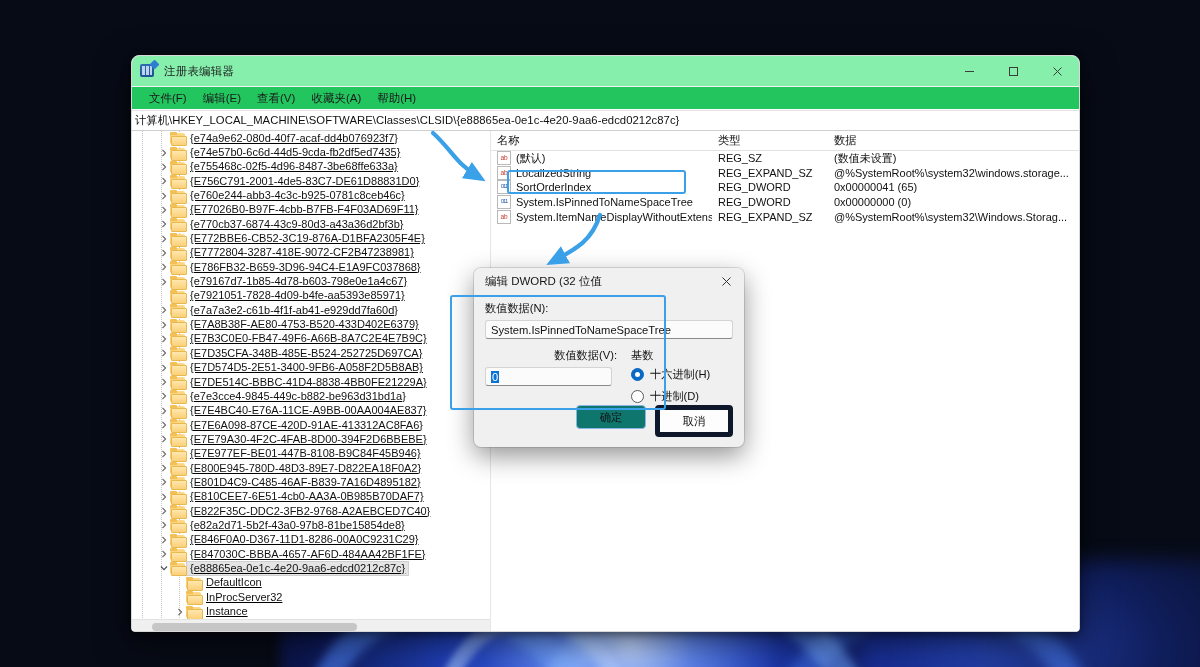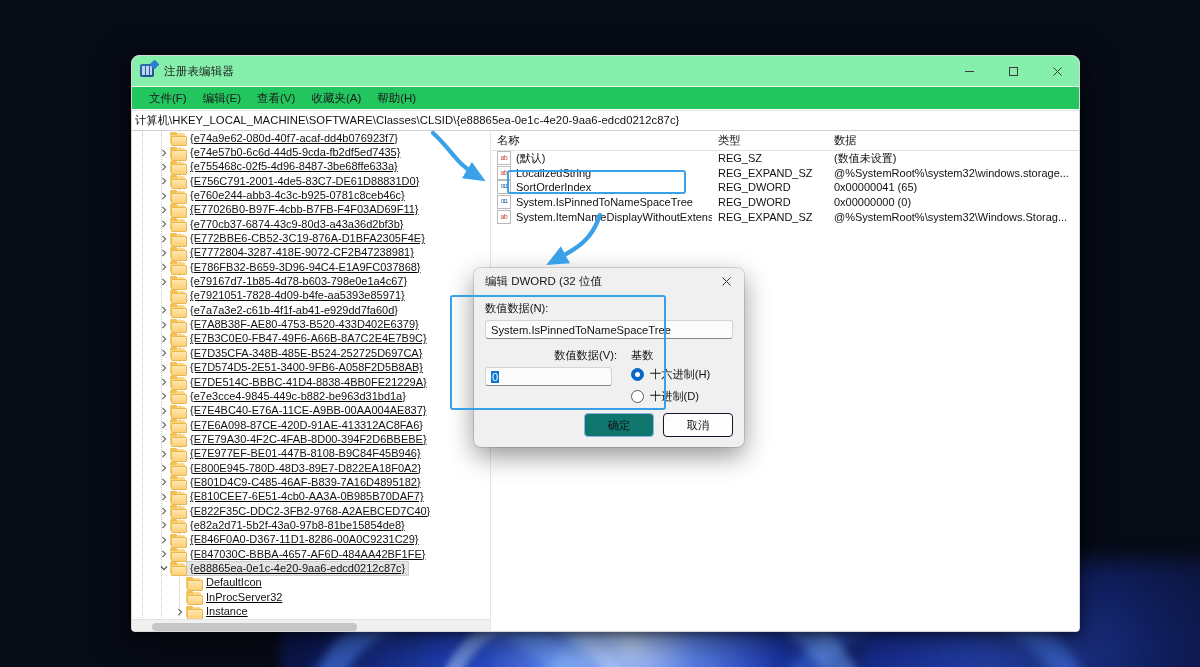--- a/index.html
+++ b/index.html
@@ -398,21 +398,21 @@
     position: absolute;
     right: 11px; bottom: 10px;
     display: flex;
     gap: 9px;
   }
   .btn {
     width: 68px; height: 22px;
     font-size: 11.3px;
     color: #121212;
     background: #fdfdfd;
-    border: 1px solid #0f172a;
+    border: 5px solid #0f172a;
     border-radius: 4px;
     display: flex; align-items: center; justify-content: center;
   }
   .btn.primary {
     border: 1.4px solid #8ab4e8;
     background: #0f766e;
   }
 
   
   .hl-box {

